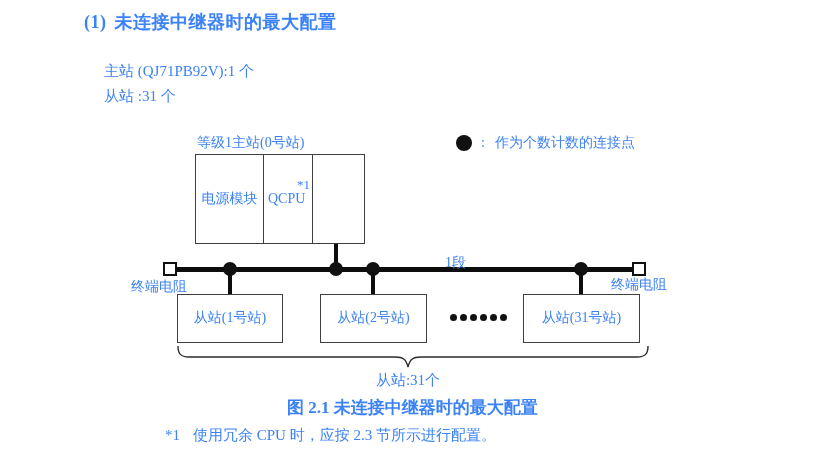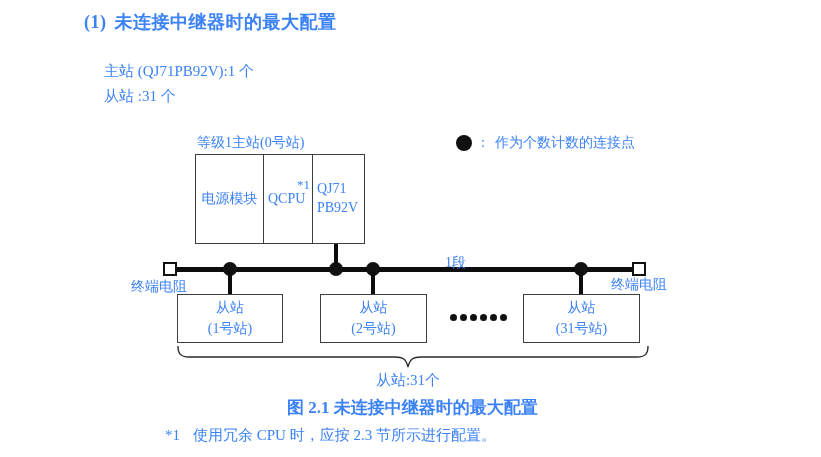--- a/index.html
+++ b/index.html
@@ -104,21 +104,21 @@
   .tl-right { left: 611px; top: 276px; }
   .seg-label {
     position: absolute; left: 445px; top: 254px;
     font-size: 14px; white-space: nowrap;
   }
 
   
   .slave-box {
     position: absolute; top: 294px; height: 49px;
     border: 1px solid #3f3f3f; background: #ffffff;
-    display: flex; flex-direction: column;
+    display: flex; flex-direction: row;
     align-items: center; justify-content: center;
     font-size: 14px; line-height: 1.45; text-align: center;
   }
   .sb1 { left: 177px; width: 106px; }
   .sb2 { left: 320px; width: 107px; }
   .sb3 { left: 523px; width: 117px; }
   .ellipsis {
     position: absolute; left: 450px; top: 314px;
     display: flex; gap: 3px; align-items: center;
   }
@@ -160,24 +160,20 @@
   </div>
 
   <div class="master-label">等级1主站(0号站)</div>
 
   <div class="master-box">
     <div class="cell cell-power">电源模块</div>
     <div class="cell cell-cpu">
       <span class="cpu-ref">*1</span>
       <span class="cpu-name">QCPU</span>
     </div>
-    <div class="cell cell-module">
-      <span>QJ71</span>
-      <span>PB92V</span>
-    </div>
   </div>
 
   <div class="vline master-drop"></div>
 
   <div class="bus"></div>
   <div class="term term-left"></div>
   <div class="term term-right"></div>
   <div class="term-label tl-left">终端电阻</div>
   <div class="term-label tl-right">终端电阻</div>
   <div class="seg-label">1段</div>

